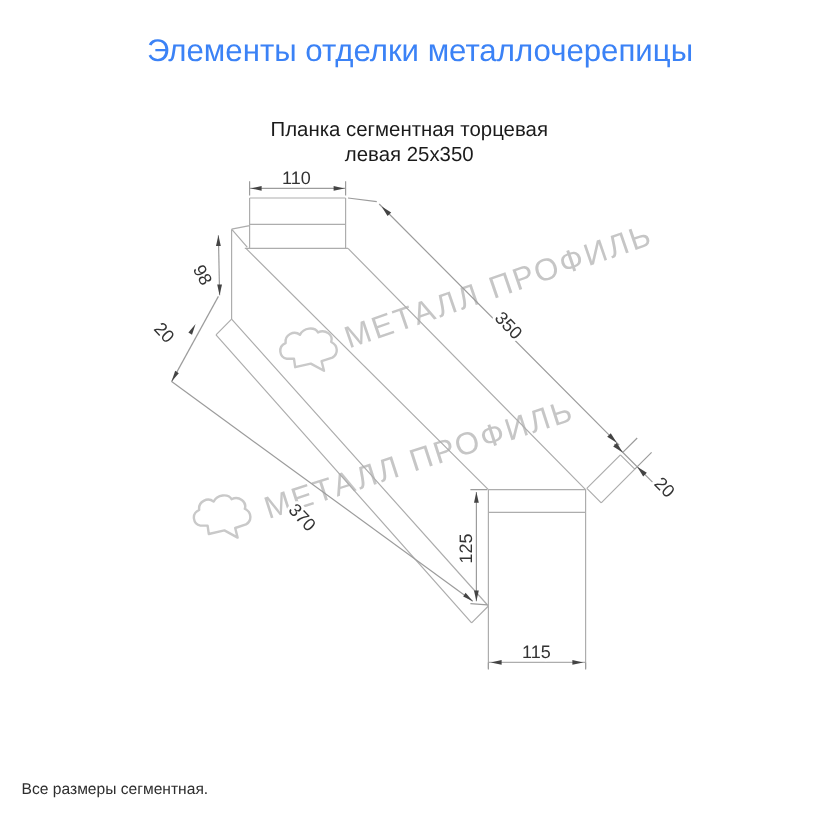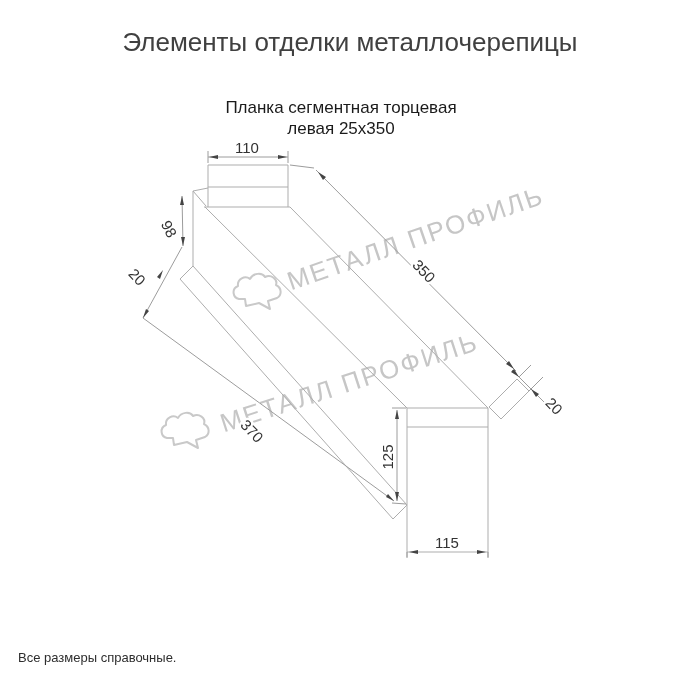--- a/index.html
+++ b/index.html
@@ -4,21 +4,21 @@
 <style>
   html,body{margin:0;padding:0;}
   body{
     width:700px;height:700px;position:relative;overflow:hidden;
     background:#ffffff;
     font-family:"Liberation Sans", sans-serif;
     -webkit-font-smoothing:antialiased;
   }
   .title{
     position:absolute;top:27px;left:0;width:700px;
-    text-align:center;font-size:26px;color:#404040;white-space:nowrap;
+    text-align:center;font-size:26px;color:#3b82f6;white-space:nowrap;
   }
   .subtitle{
     position:absolute;top:97px;left:-9px;width:700px;
     text-align:center;font-size:17px;line-height:21px;color:#1b1b1b;
   }
   .footer{
     position:absolute;left:18px;top:650px;
     font-size:13px;line-height:15.5px;color:#2e2e2e;white-space:nowrap;
   }
   .wm{
@@ -109,14 +109,14 @@
     <text x="137" y="277" dy=".35em" text-anchor="middle" transform="rotate(47 137 277)">20</text>
     <text x="424" y="271" dy=".35em" text-anchor="middle" transform="rotate(46 424 271)">350</text>
     <text x="252" y="431" dy=".35em" text-anchor="middle" transform="rotate(46 252 431)">370</text>
     <text x="554" y="406" dy=".35em" text-anchor="middle" transform="rotate(46 554 406)">20</text>
     <text x="388" y="457" dy=".35em" text-anchor="middle" transform="rotate(-90 388 457)">125</text>
     <text x="447" y="548" text-anchor="middle">115</text>
   </g>
 </svg>
 
 <div class="footer">
-  <div>Все размеры справочные.</div>
+  <div>Все размеры сегментная.</div>
 </div>
 
 </body></html>

